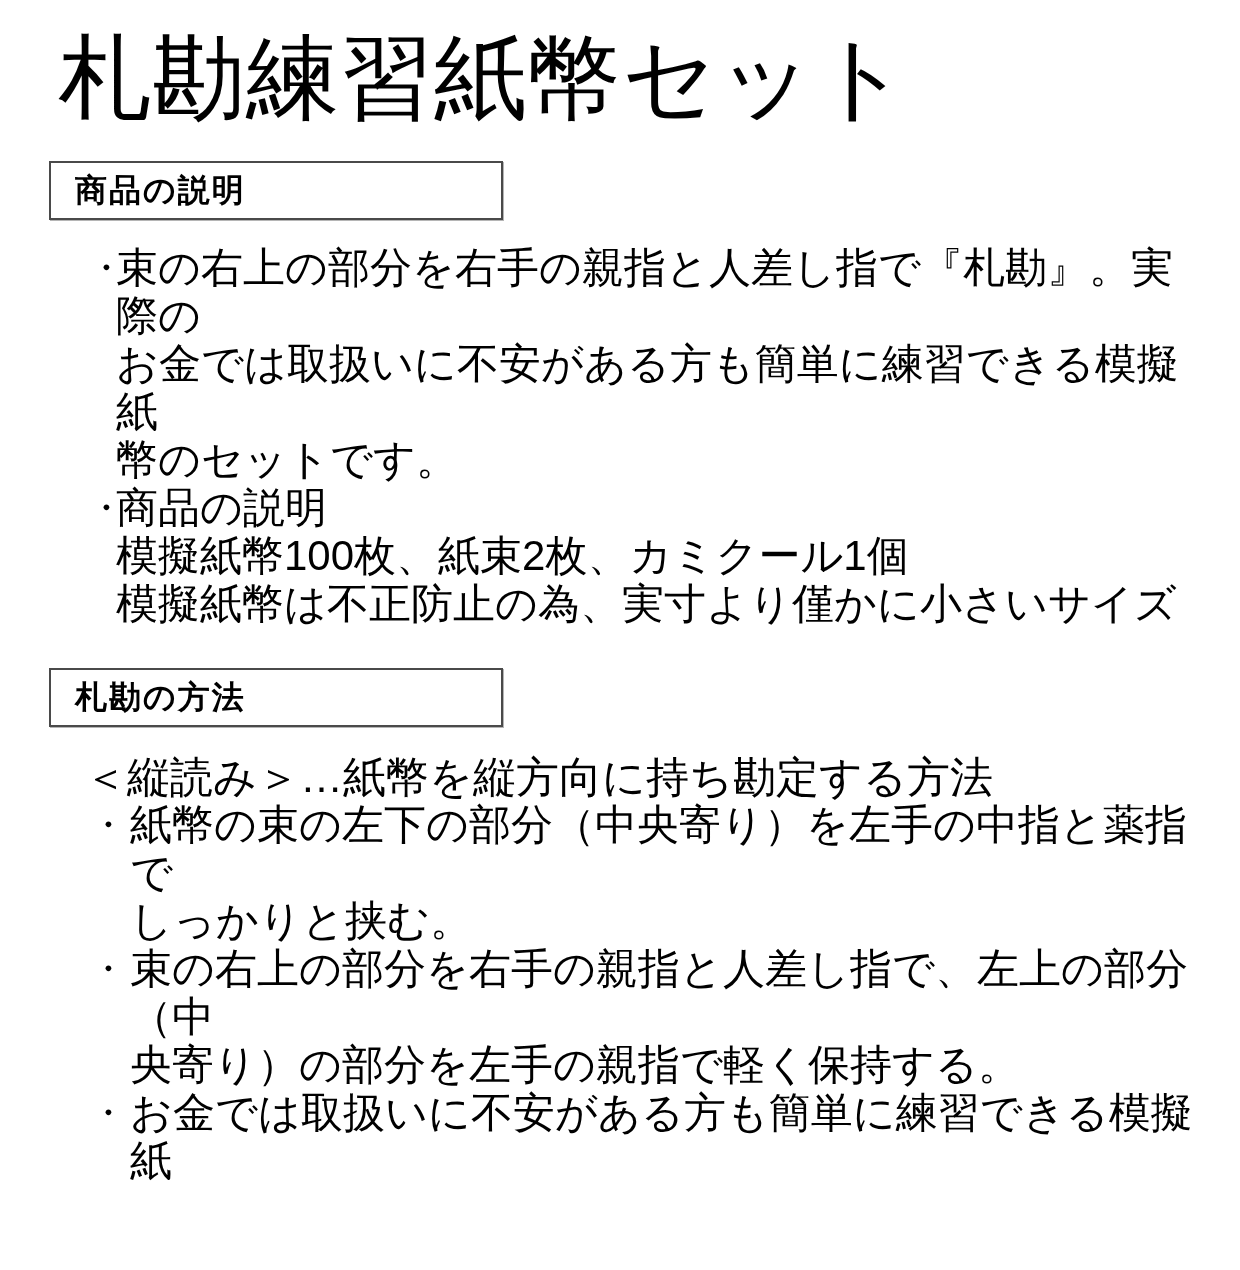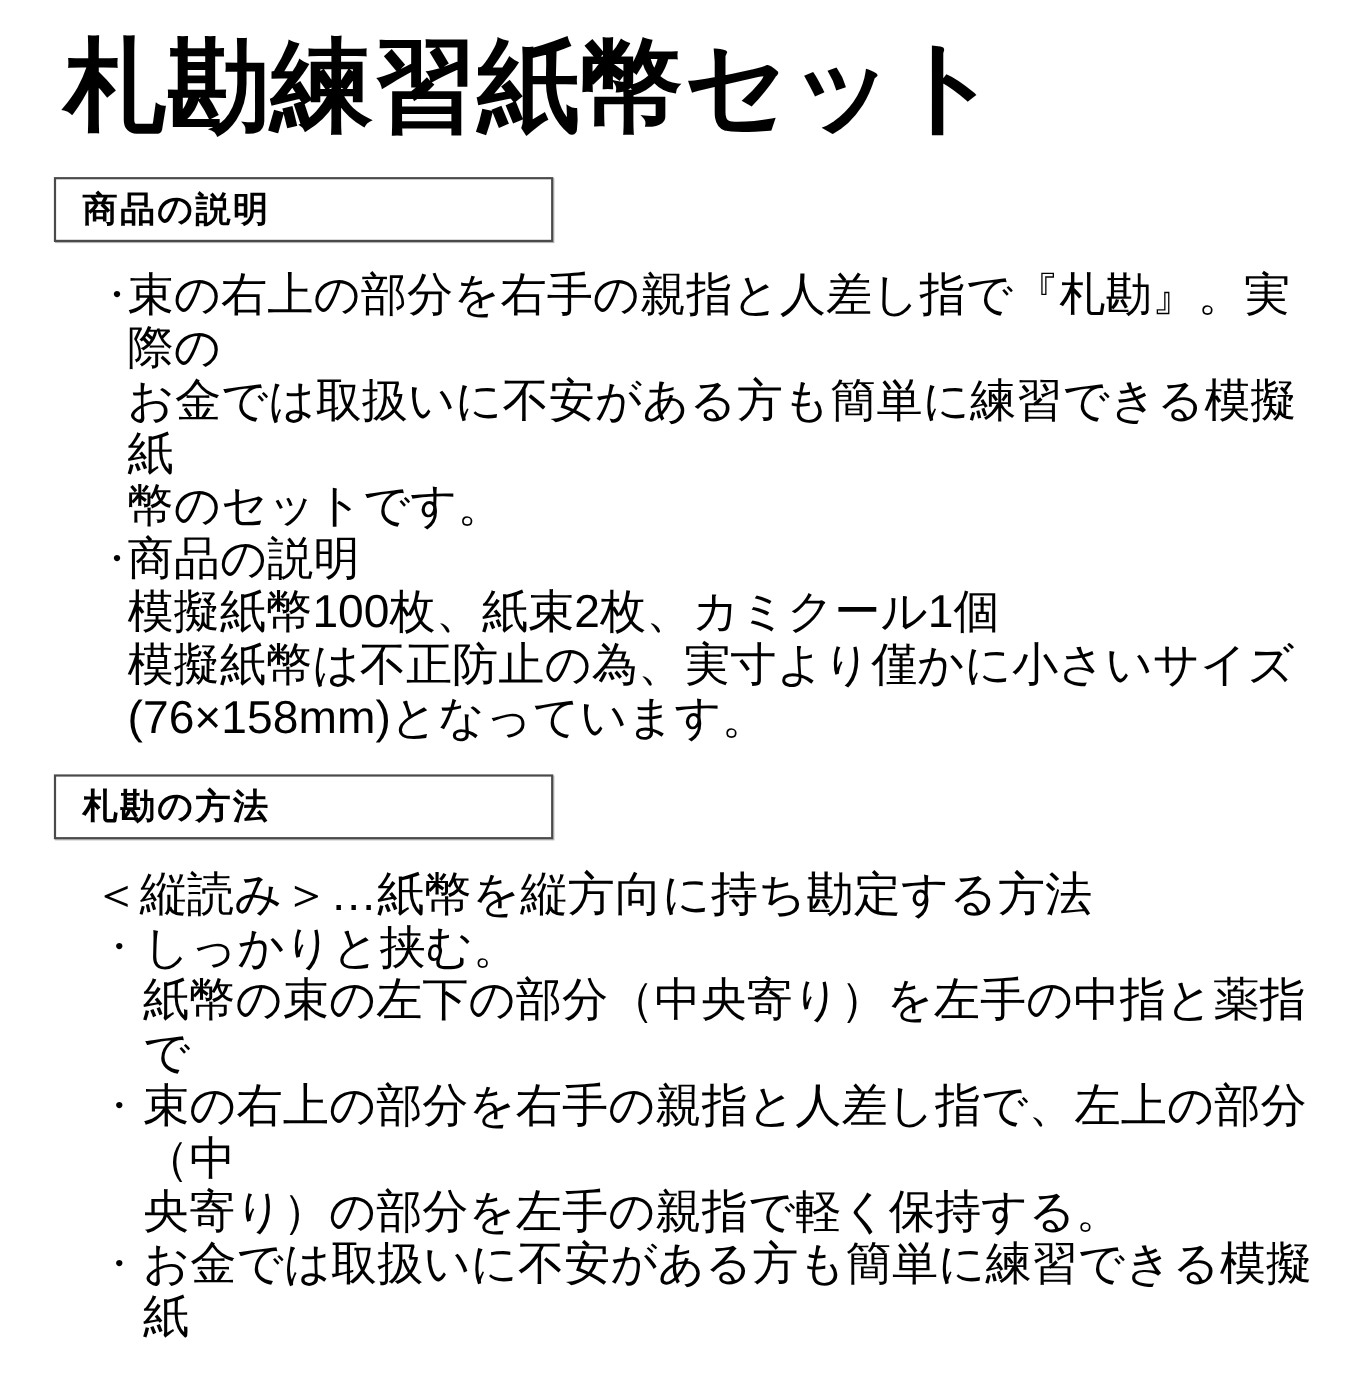--- a/index.html
+++ b/index.html
@@ -8,41 +8,41 @@
     width: 1240px;
     height: 1270px;
     color: #000000;
     font-family: "Liberation Sans", "DejaVu Sans", sans-serif;
     overflow: hidden;
     position: relative;
   }
   .page-title {
     margin: 26px 0 0 58px;
     font-size: 93px;
-    font-weight: bold;
+    font-weight: normal;
     letter-spacing: 1px;
     line-height: 1.12;
     white-space: nowrap;
   }
   .section-box {
     margin-left: 49px;
     width: 454px;
     height: 59px;
     border: 2px solid #4a4a4a;
     box-shadow: 1px 1px 0 #b5b5b5;
     background: #ffffff;
     display: flex;
     align-items: center;
     padding-left: 24px;
     font-size: 32px;
     font-weight: bold;
     letter-spacing: 2px;
   }
   .box-product { margin-top: 31px; }
-  .box-method  { margin-top: 28px; }
+  .box-method  { margin-top: 40px; }
 
   .text-block {
     font-size: 42px;
     line-height: 48px;
     letter-spacing: 0px;
   }
   .desc-block   { margin-top: 24px; }
   .method-block { margin-top: 26px; }
 
   .row {
@@ -95,39 +95,38 @@
     <span class="bullet-cell bullet-cell-empty">・</span>
     <span class="line-group">
       <span class="text-line">模擬紙幣100枚、紙束2枚、カミクール1個</span>
     </span>
   </div>
 
   <div class="row row-desc">
     <span class="bullet-cell bullet-cell-empty">・</span>
     <span class="line-group">
       <span class="text-line">模擬紙幣は不正防止の為、実寸より僅かに小さいサイズ</span>
-      <span class="text-line">(76×158mm)となっています。</span>
     </span>
   </div>
 
 </div>
 
 <div class="section-box box-method">
   <span>札勘の方法</span>
 </div>
 
 <div class="text-block method-block">
 
   <div class="subhead-row">＜縦読み＞…紙幣を縦方向に持ち勘定する方法</div>
 
   <div class="row row-method">
     <span class="bullet-cell bullet-cell-wide">・</span>
     <span class="line-group">
+      <span class="text-line">紙幣の束の左下の部分（中央寄り）を左手の中指と薬指で</span>
       <span class="text-line">しっかりと挟む。</span>
-      <span class="text-line">紙幣の束の左下の部分（中央寄り）を左手の中指と薬指で</span>
     </span>
   </div>
 
   <div class="row row-method">
     <span class="bullet-cell bullet-cell-wide">・</span>
     <span class="line-group">
       <span class="text-line">束の右上の部分を右手の親指と人差し指で、左上の部分（中</span>
       <span class="text-line">央寄り）の部分を左手の親指で軽く保持する。</span>
     </span>
   </div>

